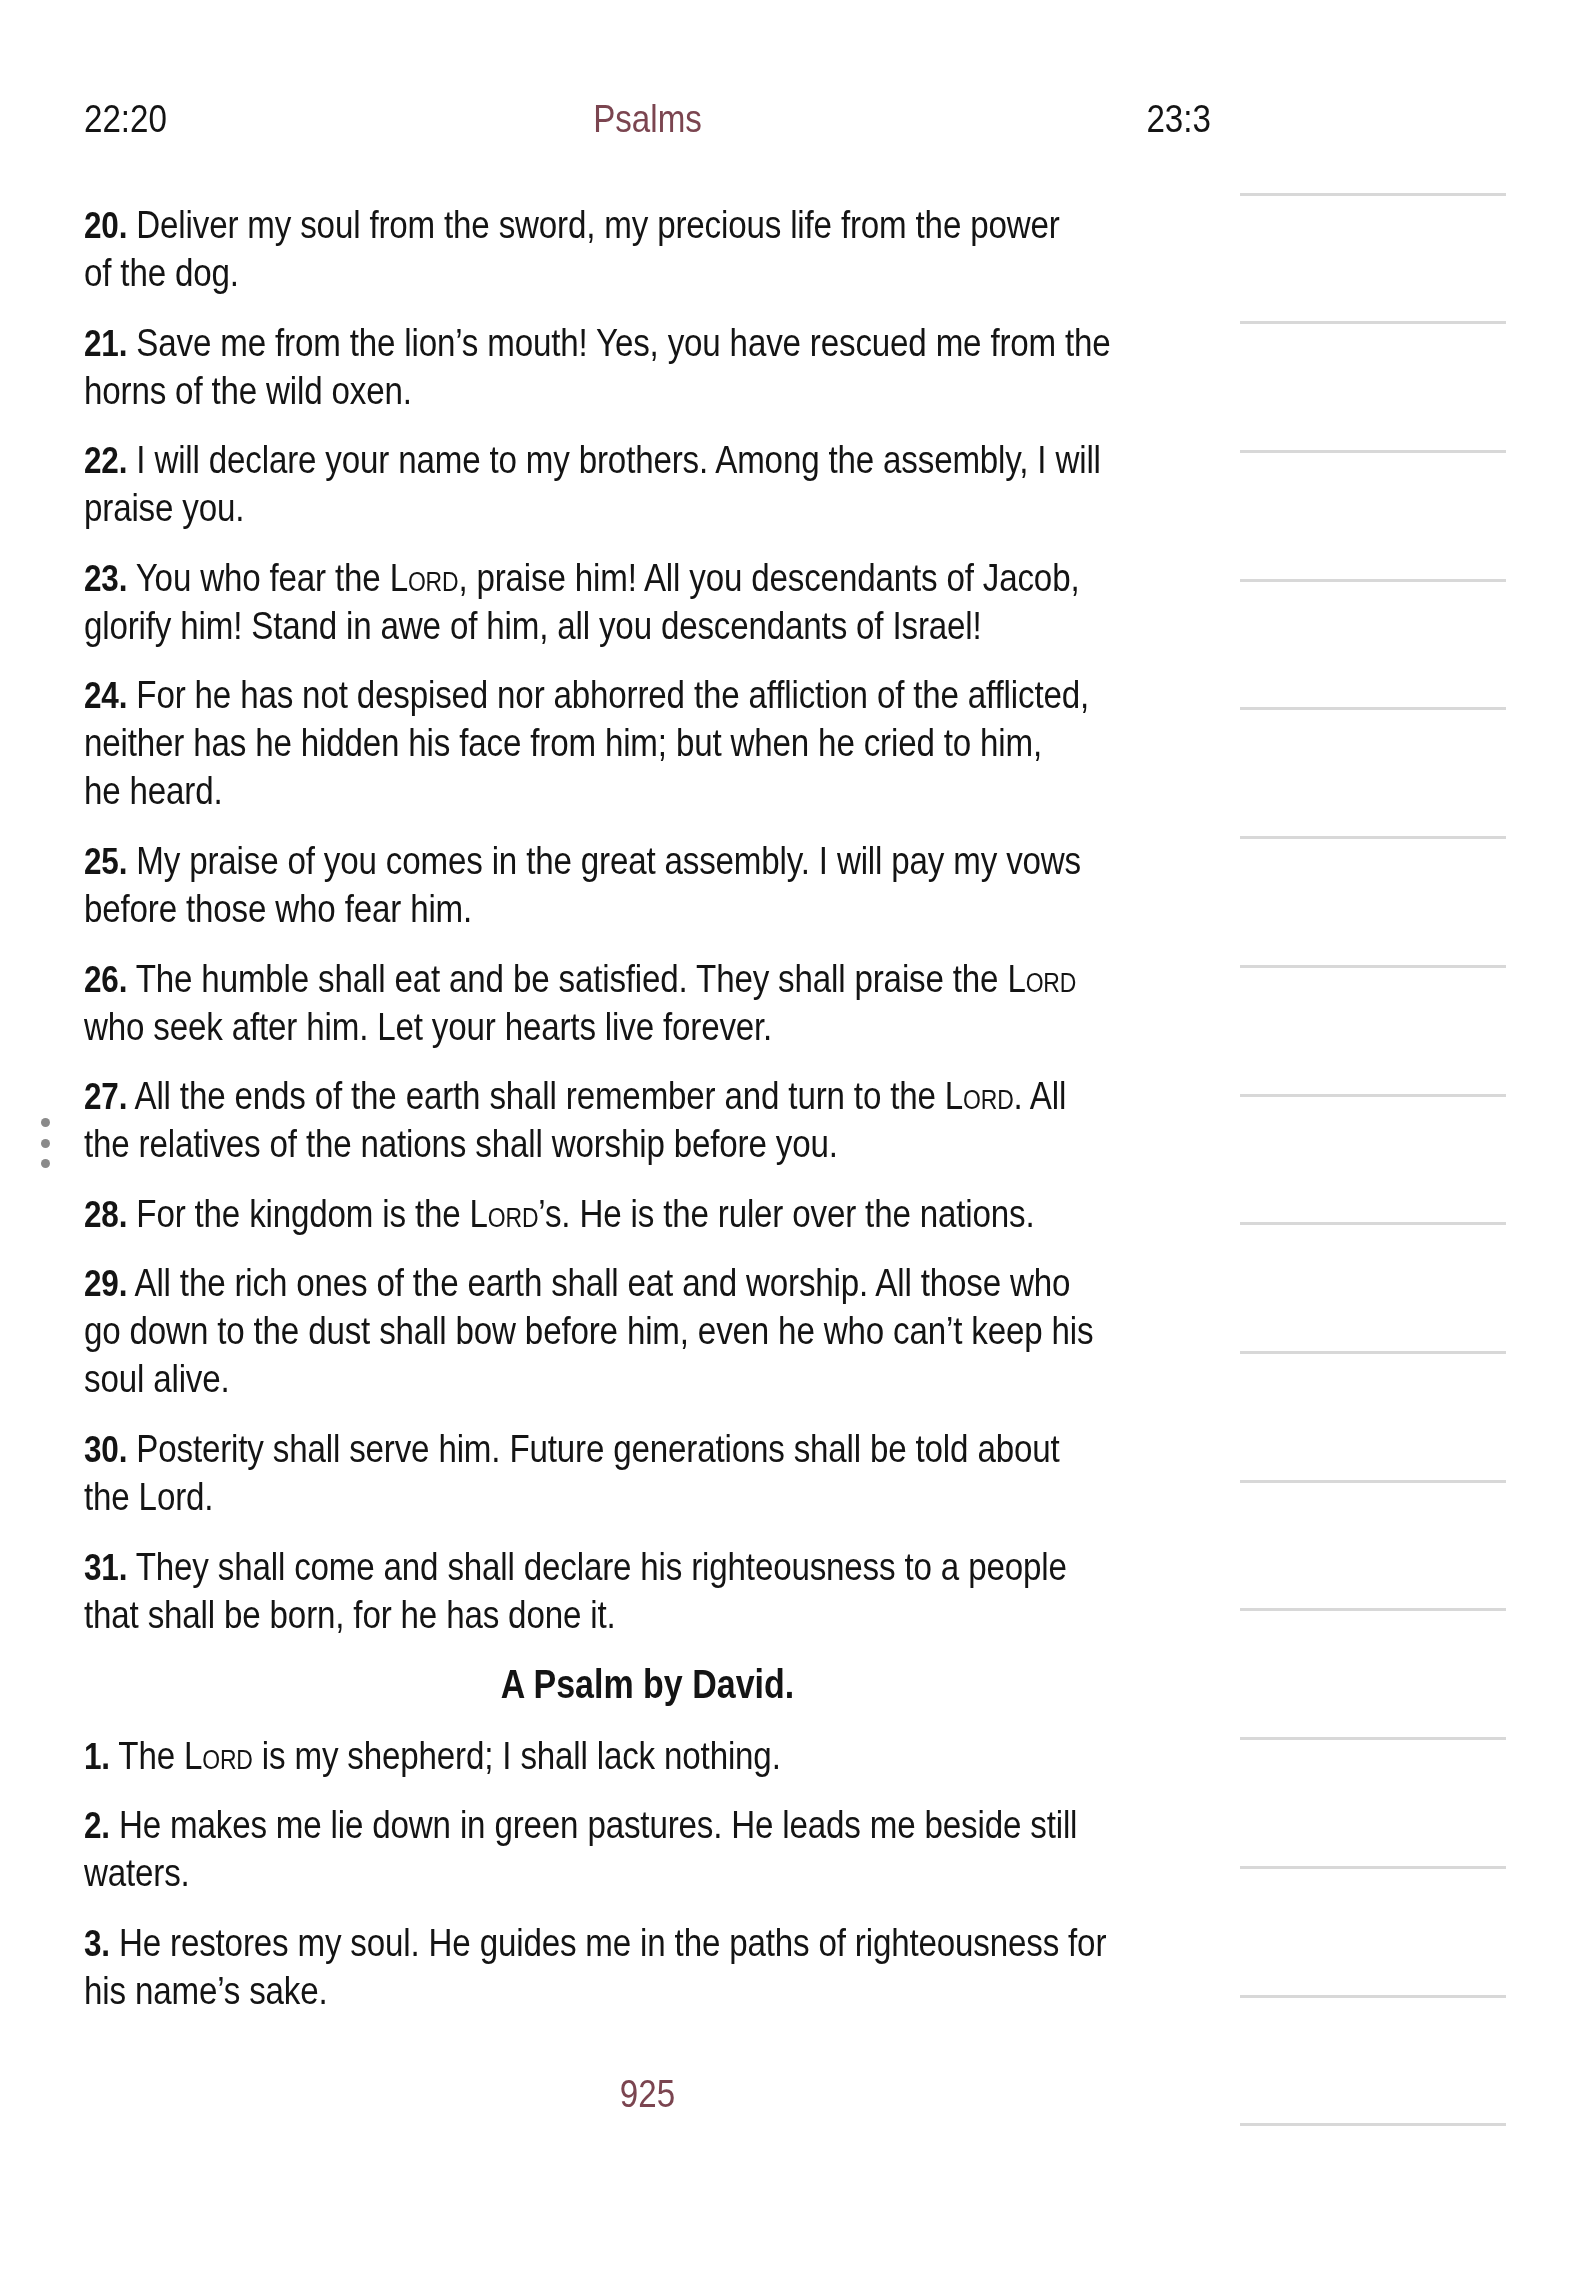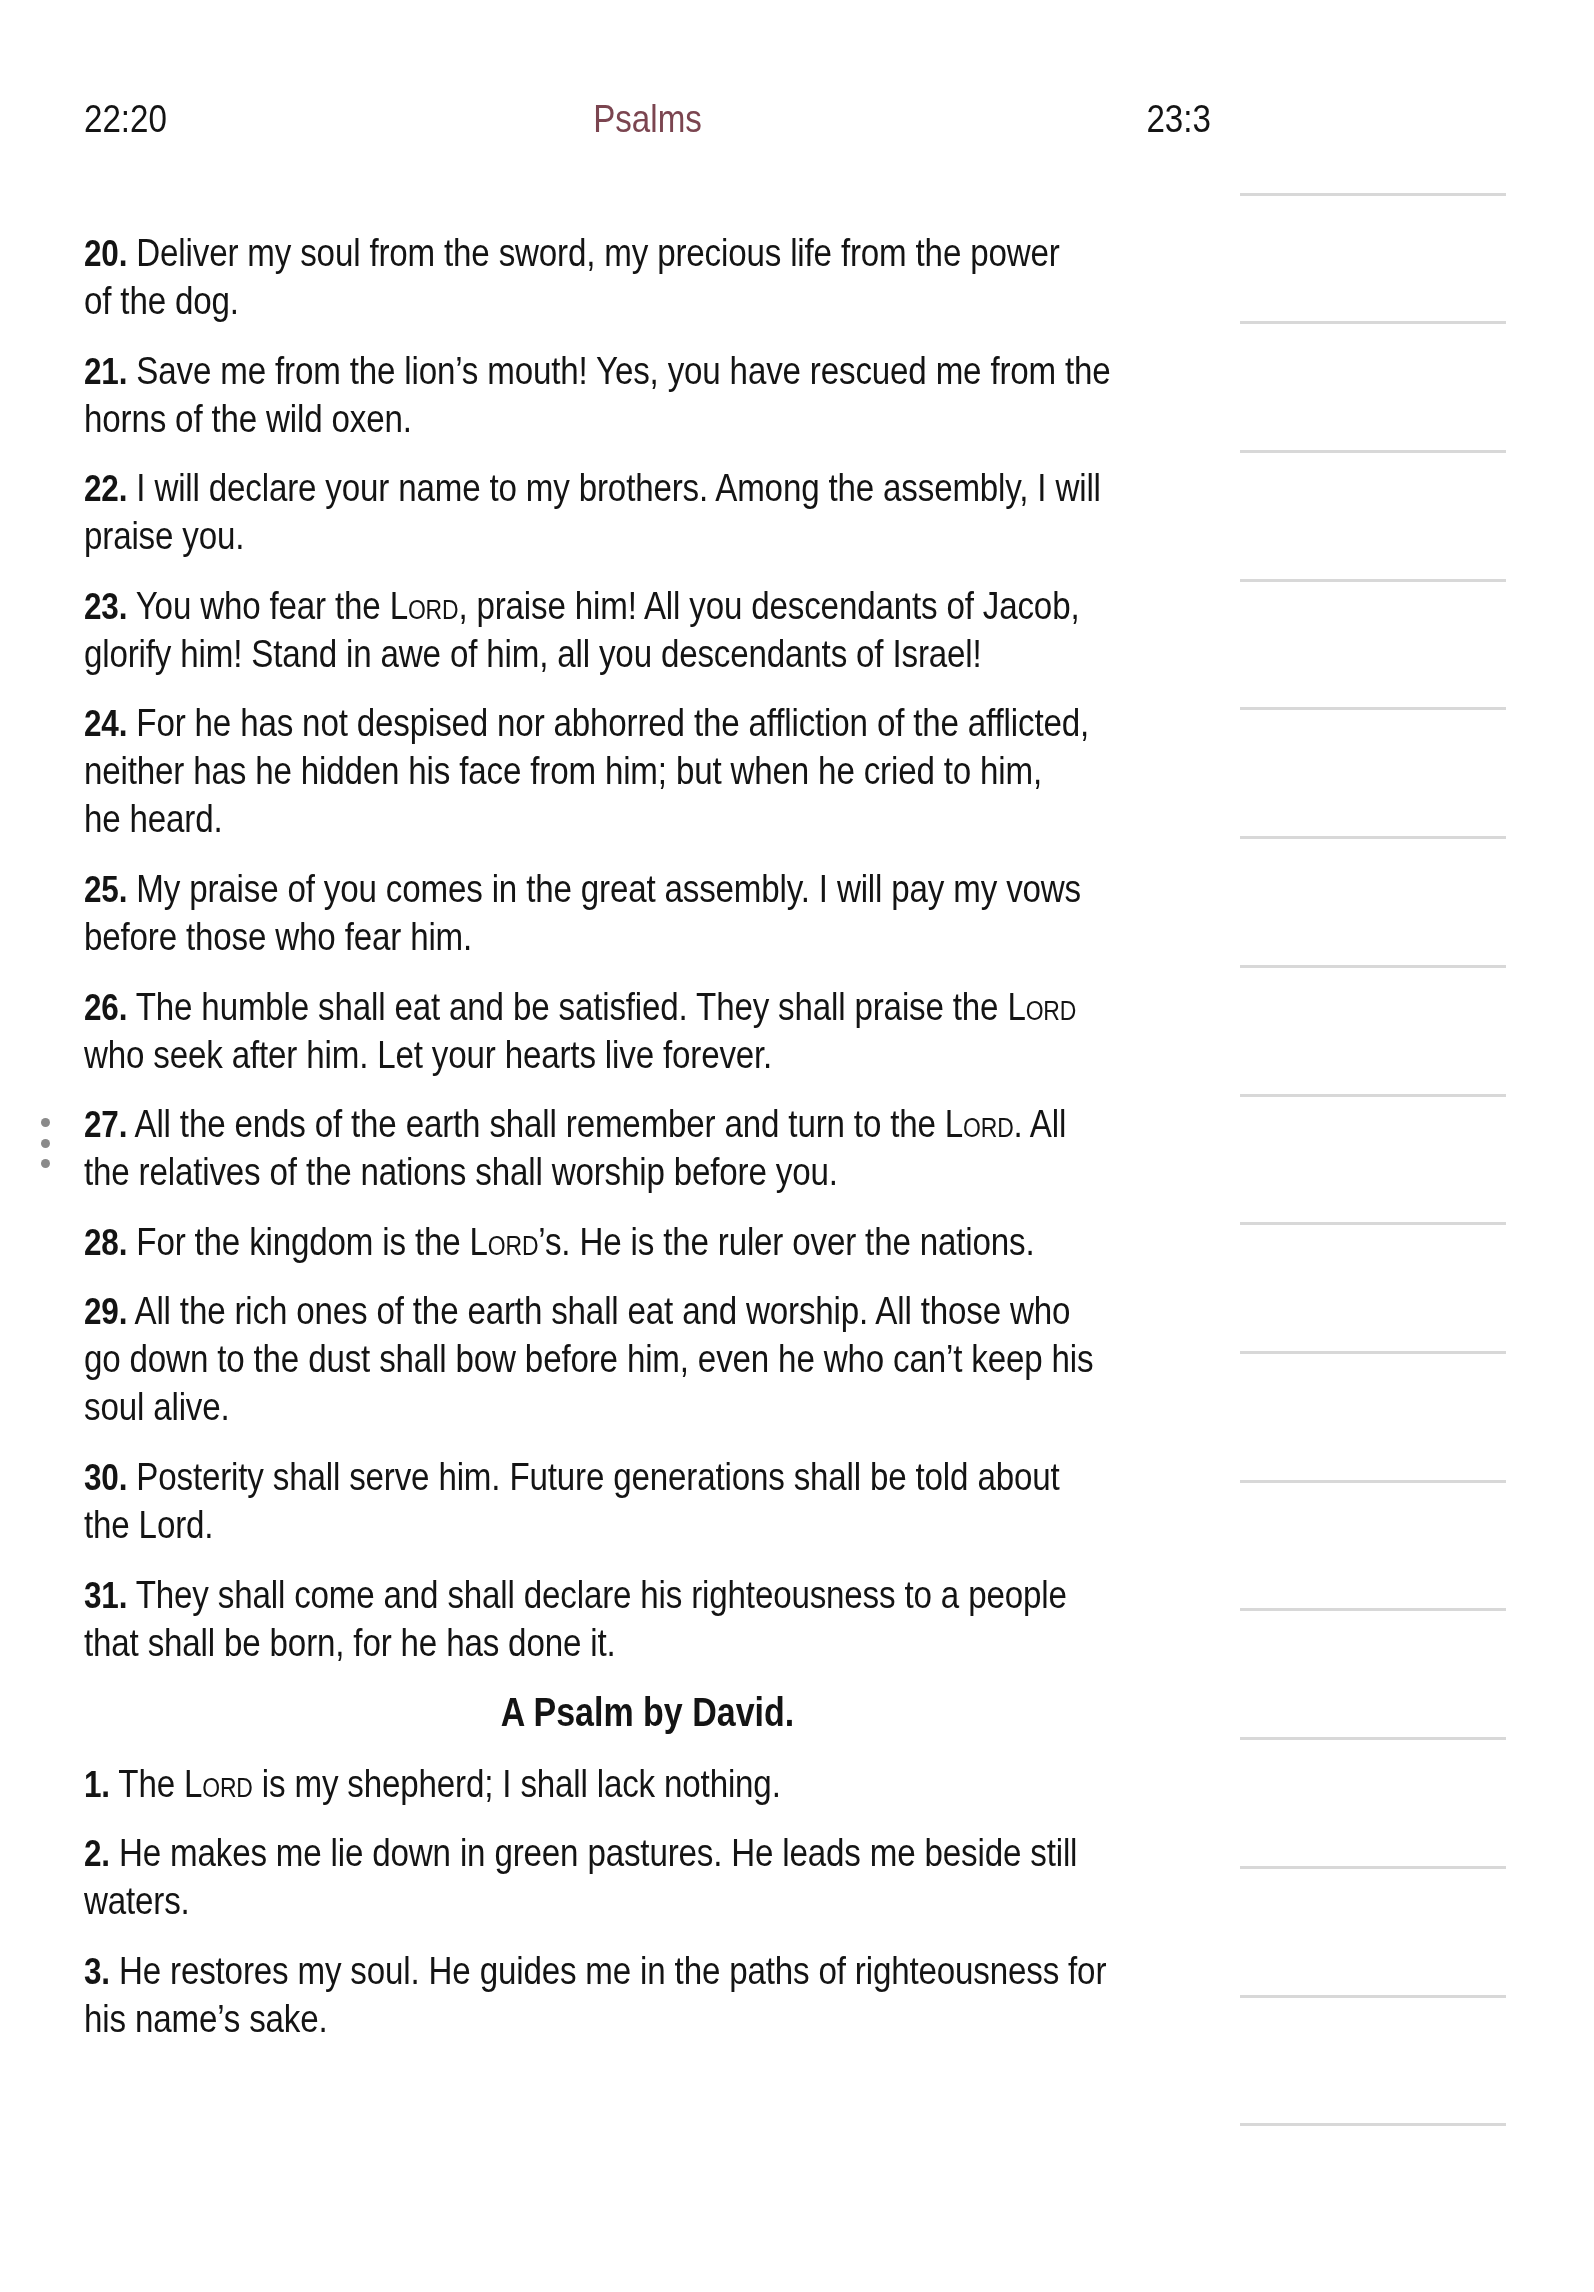--- a/index.html
+++ b/index.html
@@ -13,21 +13,21 @@
   }
   .column{
     position:absolute;
     left:84px;top:94px;
     width:1127px;
   }
   
   .header{
     position:relative;
     height:49px;
-    margin-bottom:86px;
+    margin-bottom:58px;
     font-size:39px;
     line-height:49px;
   }
   .header .ref-left{
     position:absolute;left:0;top:0;
     transform:scaleX(.85);transform-origin:0 50%;
     white-space:nowrap;
   }
   .header .ref-right{
     position:absolute;right:0;top:0;
@@ -126,20 +126,23 @@
 
 
     <div class="psalm-subtitle">A Psalm by David.</div>
 
     <div id="ch23" class="verses">
         <p class="verse"><span class="vnum">1.</span> The <span class="sc">Lord</span> is my shepherd; I shall lack nothing.</p>
         <p class="verse"><span class="vnum">2.</span> He makes me lie down in green pastures. He leads me beside still<br>waters.</p>
         <p class="verse"><span class="vnum">3.</span> He restores my soul. He guides me in the paths of righteousness for<br>his name’s sake.</p>
       </div>
 
+    <div class="footer">
+      <span class="pagenum" style="color: rgb(123, 69, 80);">925</span>
+    </div>
 
   </div>
 
   <div class="margin-lines" id="marginLines">
       <div class="mline" style="top: 193px; background: rgb(216, 216, 216);"></div>
       <div class="mline" style="top: 321px; background: rgb(216, 216, 216);"></div>
       <div class="mline" style="top: 450px; background: rgb(216, 216, 216);"></div>
       <div class="mline" style="top: 579px; background: rgb(216, 216, 216);"></div>
       <div class="mline" style="top: 707px; background: rgb(216, 216, 216);"></div>
       <div class="mline" style="top: 836px; background: rgb(216, 216, 216);"></div>

